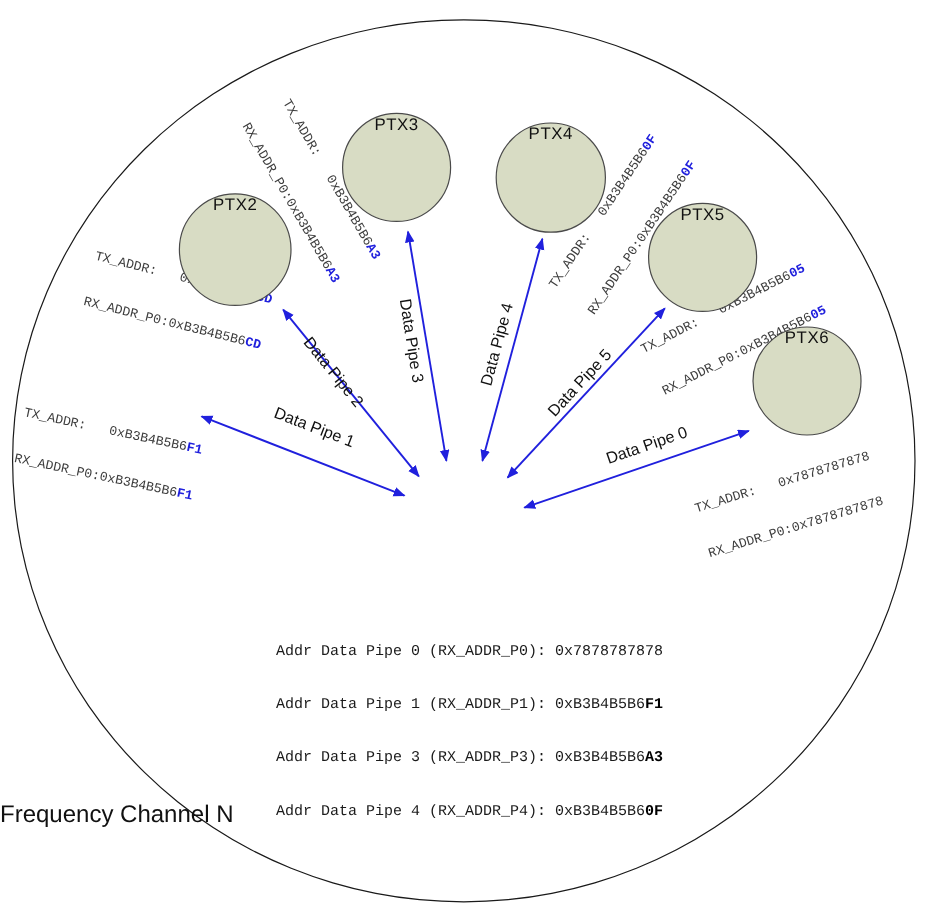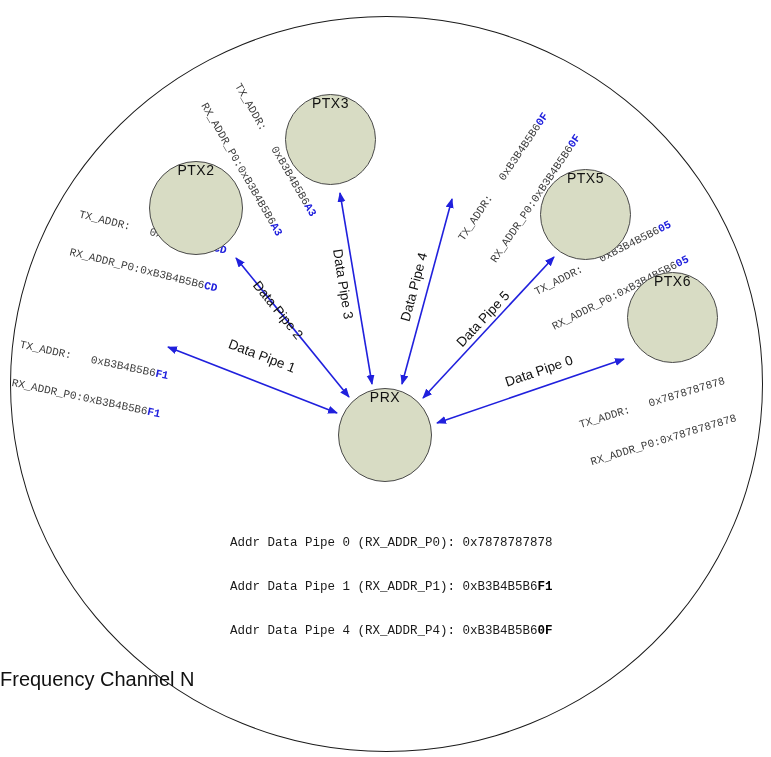--- a/index.html
+++ b/index.html
@@ -92,32 +92,33 @@
     <div class="addr-line"><span>TX_ADDR:   0x7878787878</span><span class="hl"></span></div>
     <div class="addr-line"><span>RX_ADDR_P0:0x7878787878</span><span class="hl"></span></div>
   </div>
 
   <div class="node" style="left:149px;top:161px;width:94px;height:94px">
     <span>PTX2</span>
   </div>
   <div class="node" style="left:285px;top:94px;width:91px;height:91px">
     <span>PTX3</span>
   </div>
+  <div class="node" style="left:413px;top:102px;width:92px;height:92px">
+    <span>PTX4</span>
+  </div>
   <div class="node" style="left:540px;top:169px;width:91px;height:91px">
     <span>PTX5</span>
   </div>
   <div class="node" style="left:627px;top:272px;width:91px;height:91px">
     <span>PTX6</span>
   </div>
-  <div class="node" style="left:338px;top:388px;width:94px;height:94px">
-    <span>PRX</span>
-  </div>
 
   <div class="addr-table">
     <div class="addr-row"><span>Addr Data Pipe 0 (RX_ADDR_P0): 0x7878787878</span><span class="hl"></span></div>
     <div class="addr-row"><span>Addr Data Pipe 1 (RX_ADDR_P1): 0xB3B4B5B6</span><span class="hl">F1</span></div>
+    <div class="addr-row"><span>Addr Data Pipe 3 (RX_ADDR_P3): 0xB3B4B5B6</span><span class="hl">A3</span></div>
     <div class="addr-row"><span>Addr Data Pipe 4 (RX_ADDR_P4): 0xB3B4B5B6</span><span class="hl">0F</span></div>
     
   </div>
 
   <div class="chart-title">Frequency Channel N</div>
 
 </div>
 
 </body></html>

